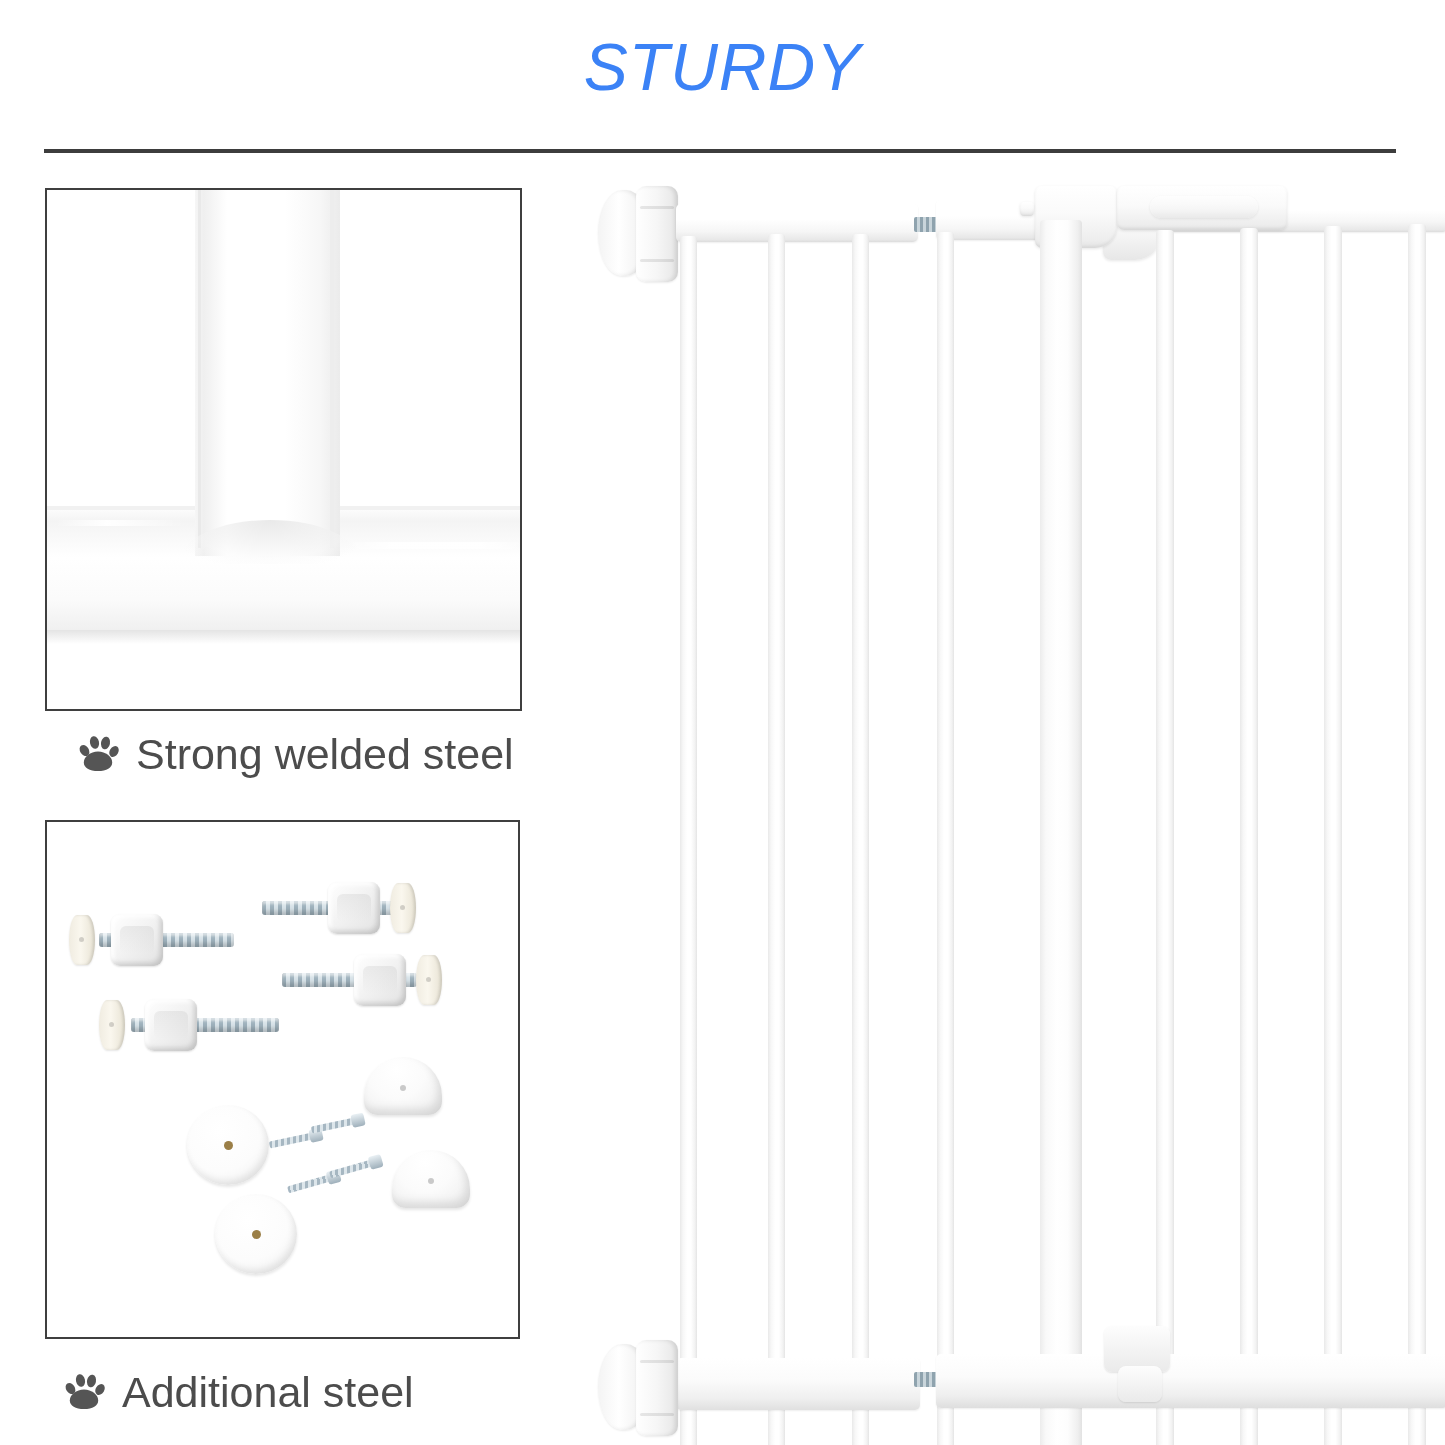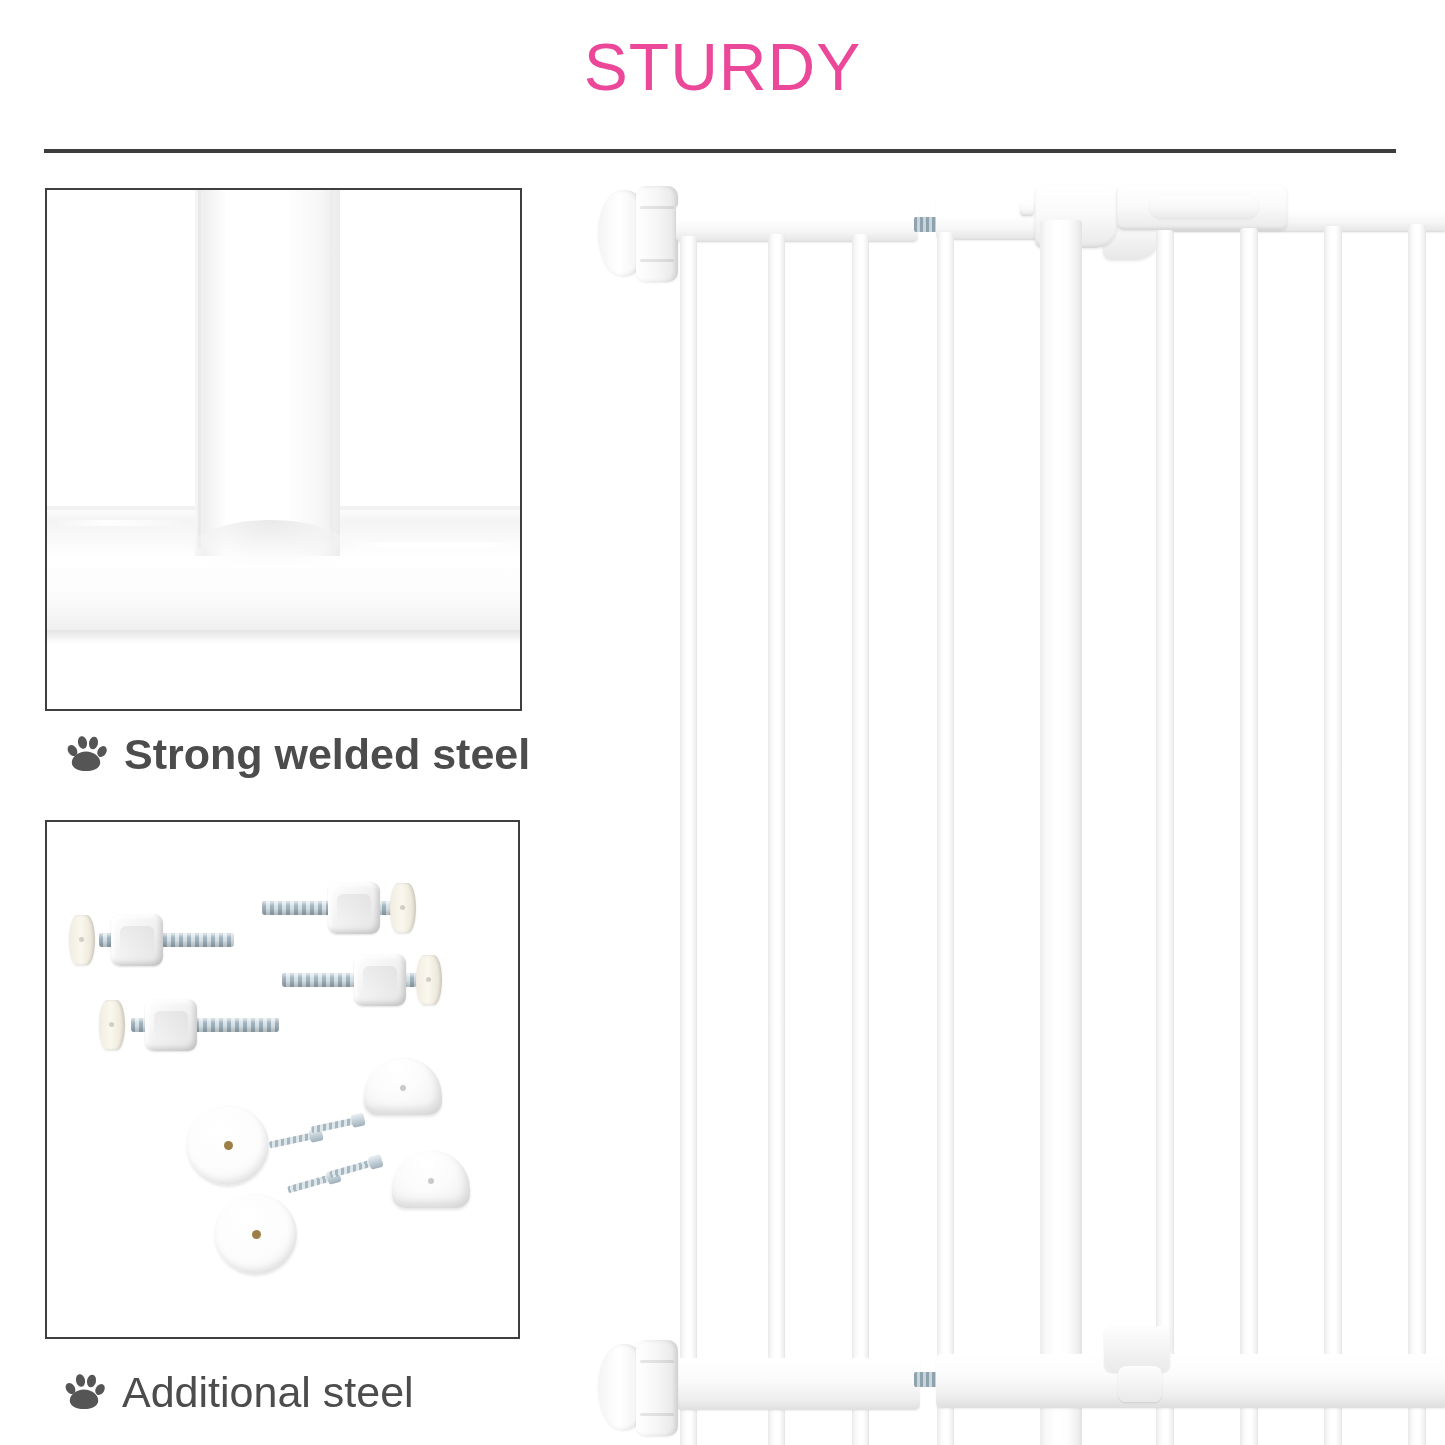--- a/index.html
+++ b/index.html
@@ -7,40 +7,40 @@
     width:1445px;height:1445px;background:#ffffff;
     font-family:"Liberation Sans", sans-serif;
     overflow:hidden;position:relative;
   }
   .page{position:absolute;inset:0;}
 
   
   .title{
     position:absolute;left:0;top:28px;width:1445px;
     text-align:center;font-size:66px;line-height:78px;
-    font-weight:400;color:#ec4899;letter-spacing:1px;
+    font-weight:400;color:#3b82f6;letter-spacing:1px;font-style:italic;
   }
   .rule{
     position:absolute;left:44px;top:149px;width:1352px;height:4px;
     background:#3d3d3d;
   }
 
   
   .panel{
     position:absolute;border:2px solid #3f3f3f;background:#ffffff;
     overflow:hidden;
   }
   #panel-weld{left:45px;top:188px;width:473px;height:519px;}
   #panel-screws{left:45px;top:820px;width:471px;height:515px;}
 
   .caption{
     position:absolute;display:flex;align-items:center;gap:16px;
     color:#4c4c4c;font-size:43px;line-height:48px;font-weight:400;
   }
-  #caption-weld{left:64px;top:730px;font-weight:bold;}
+  #caption-weld{left:76px;top:730px;}
   #caption-screws{left:62px;top:1368px;}
   .paw{width:44px;height:42px;display:block;flex:0 0 auto;}
 
   
   .weld-stage{position:absolute;inset:0;background:#ffffff;}
   .weld-h{
     position:absolute;left:-4px;top:318px;width:485px;height:130px;
     background:linear-gradient(180deg,#fdfdfd 0%,#f4f4f4 10%,#ffffff 38%,#fbfbfb 70%,#efefef 96%,#e6e6e6 100%);
   }
   .weld-h-top{

